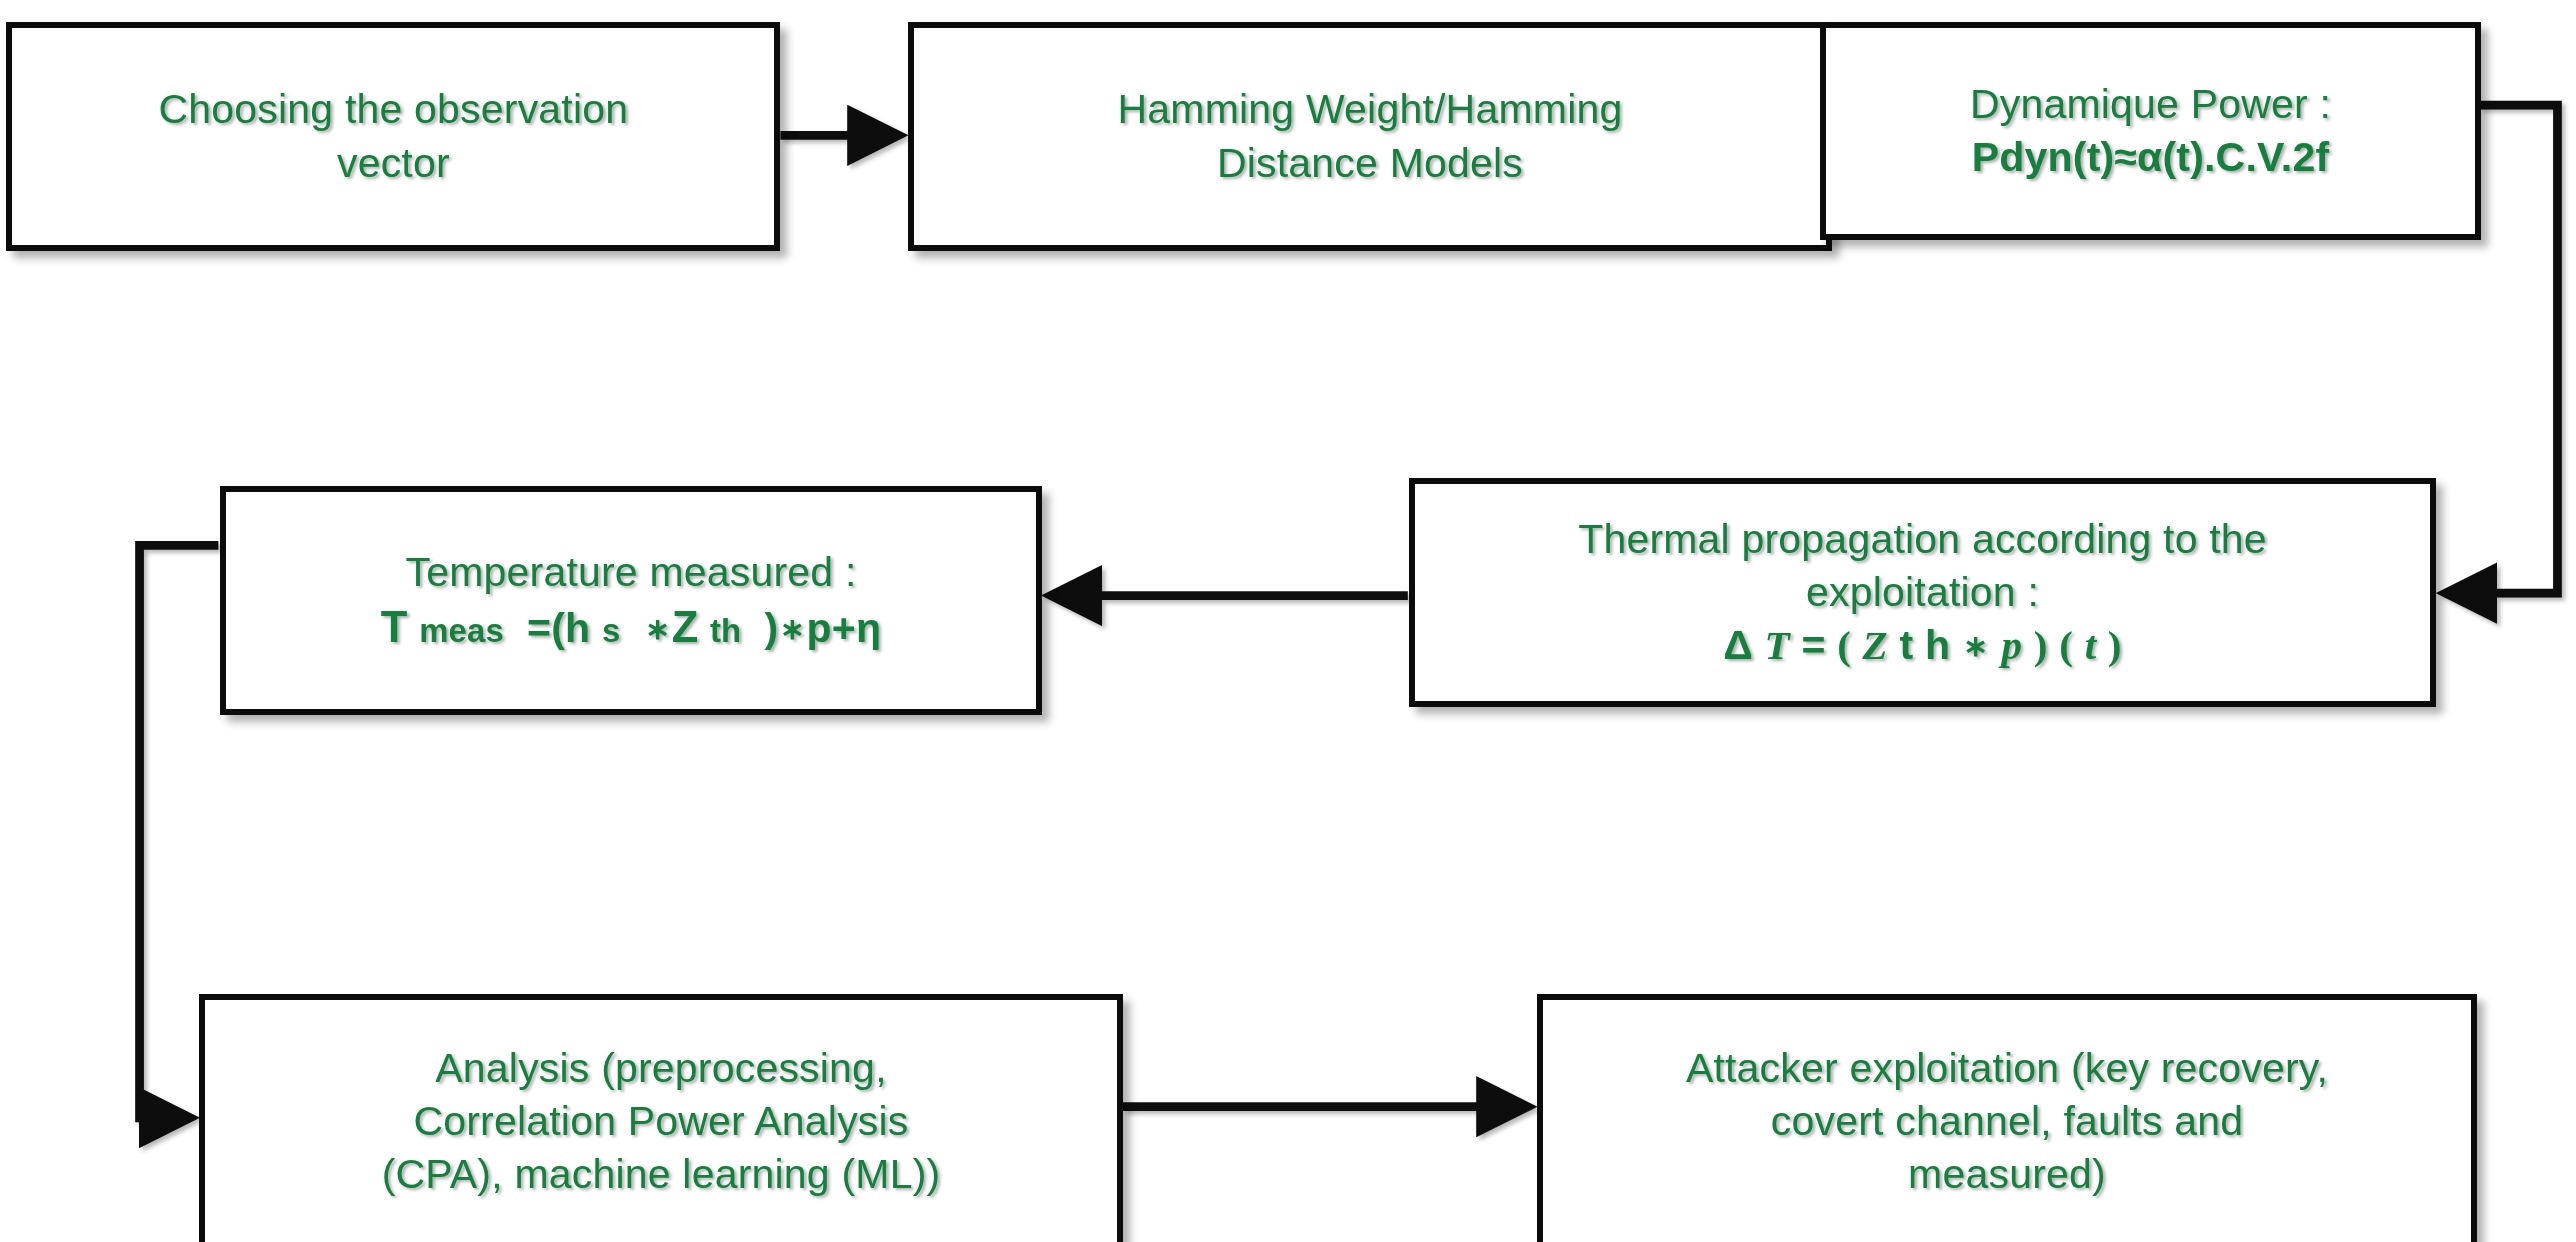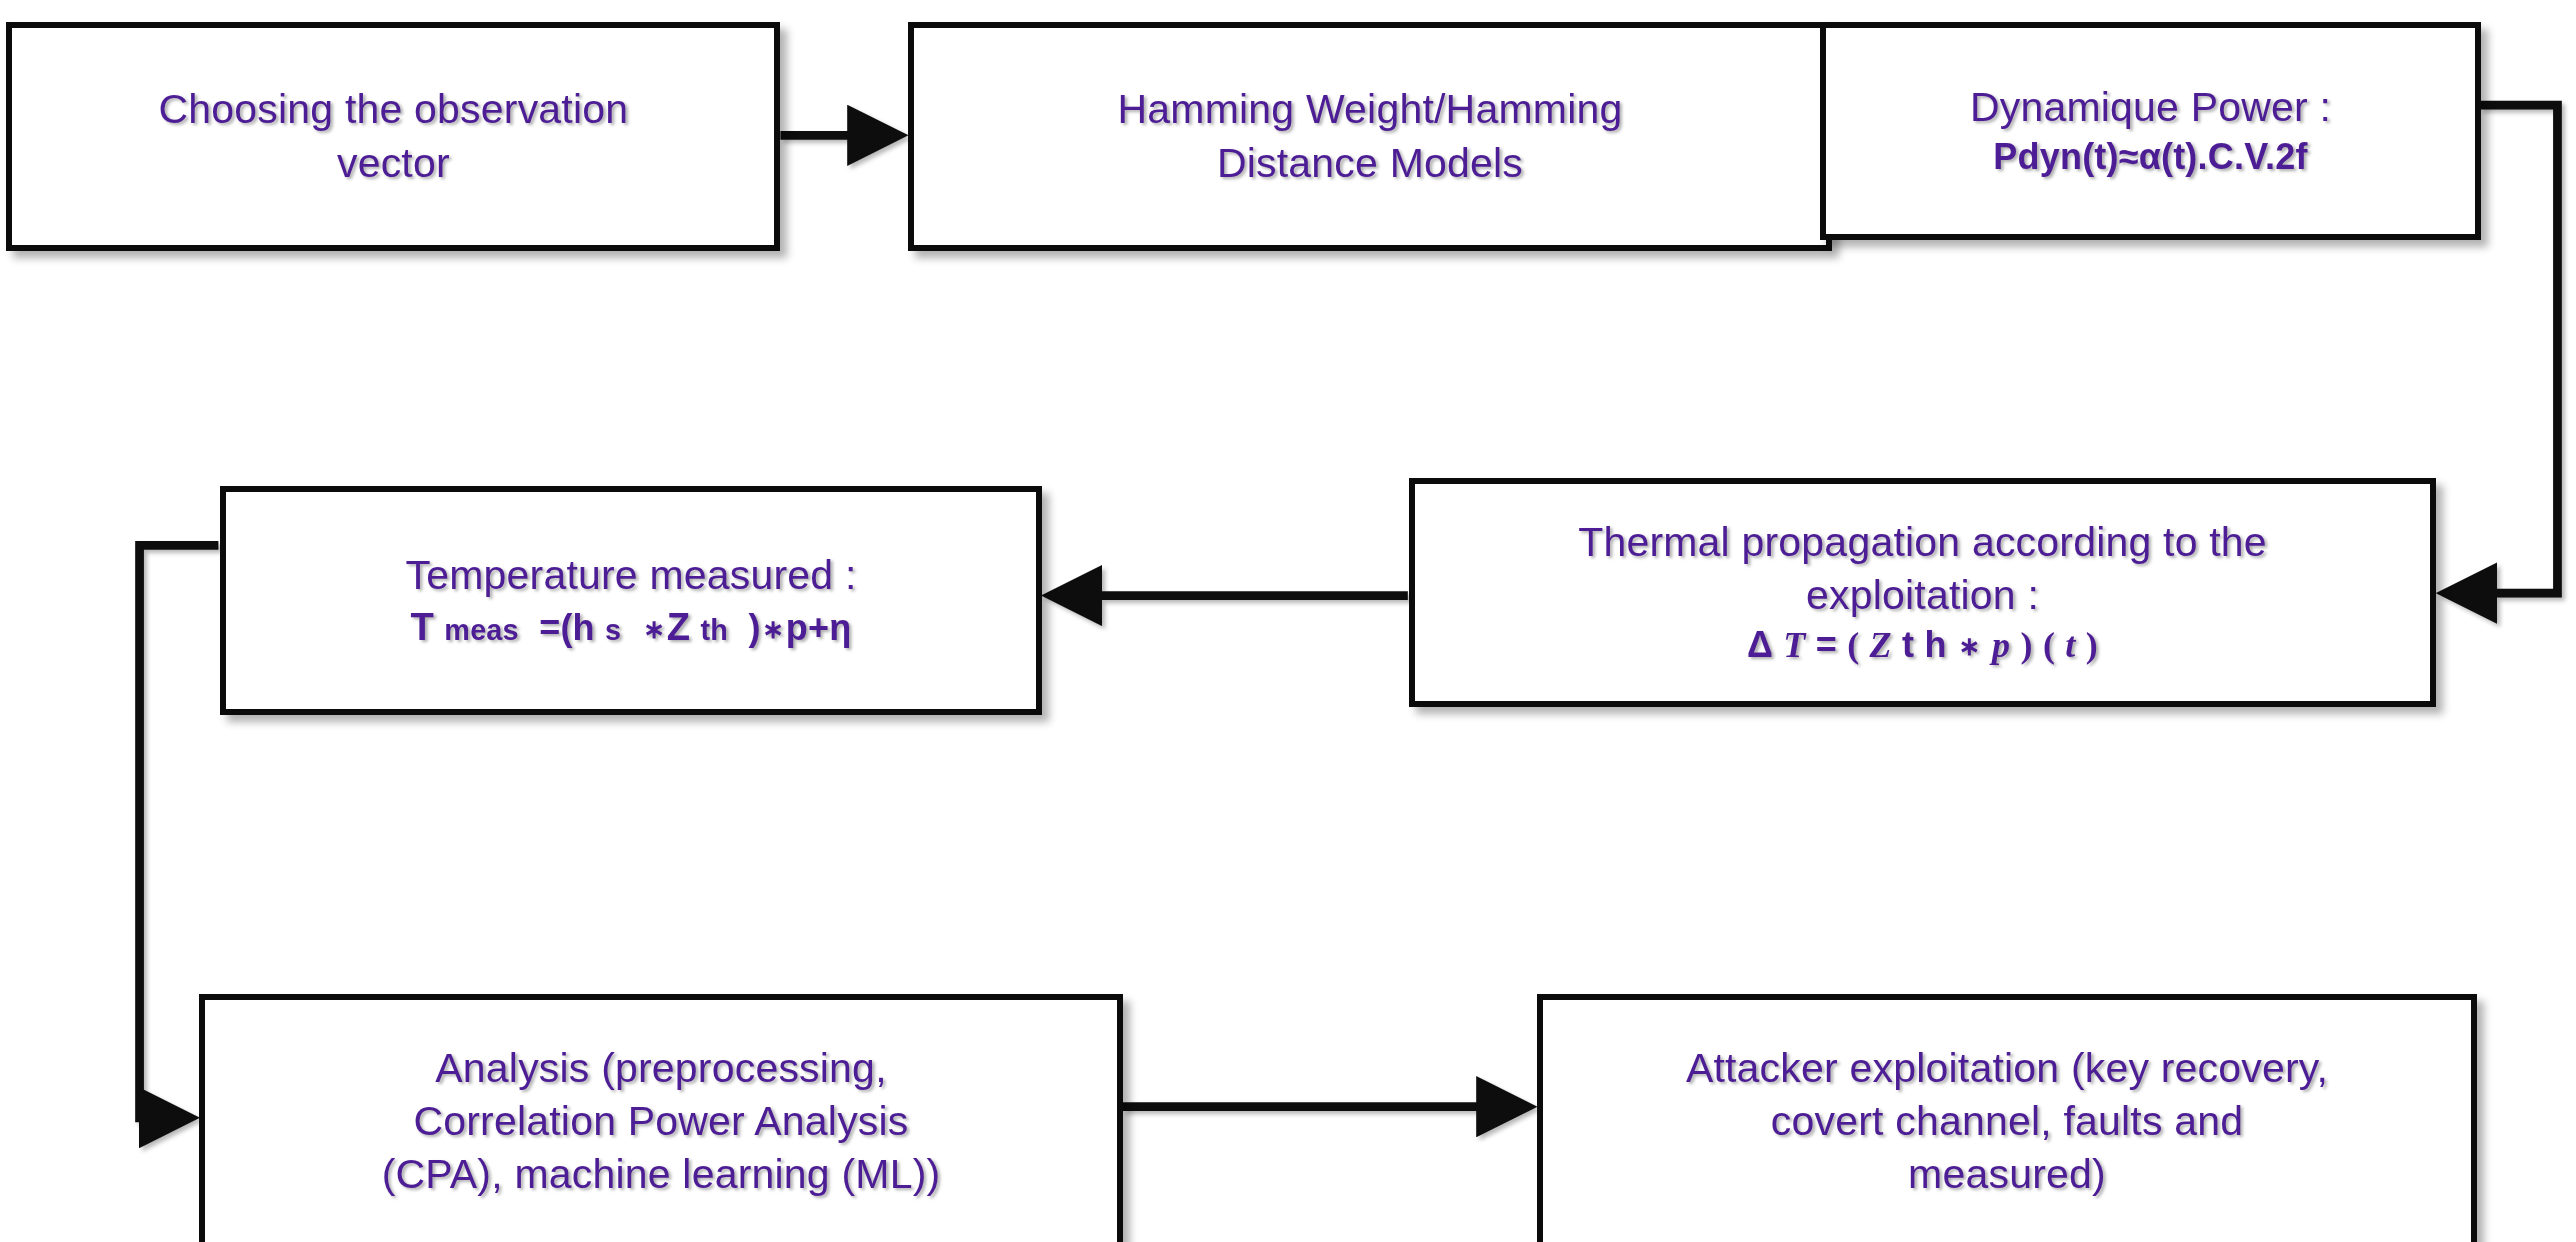--- a/index.html
+++ b/index.html
@@ -36,29 +36,29 @@
     background: #ffffff;
     border: 6.4px solid #0b0b0b;
     display: flex;
     align-items: center;
     justify-content: center;
     box-shadow: 7.2px 7.2px 8px rgba(0,0,0,0.30);
   }
   .node-text {
     width: 100%;
     text-align: center;
-    color: #4c1d95;
+    color: #15803d;
     line-height: 1.30;
     padding: 0 17px;
     box-sizing: border-box;
     text-shadow: 2.4px 2.4px 3.2px rgba(0,0,0,0.33);
   }
 
   .t-plain { font-size: 41px; font-weight: 400; letter-spacing: 0.2px; }
-  .t-formula { font-size: 36px; font-weight: 700; letter-spacing: 0.2px; }
+  .t-formula { font-size: 41px; font-weight: 700; letter-spacing: 0.2px; }
 
   
   #node-observation   { left: 6.4px;    top: 22px;   width: 774px;  height: 229px; }
   #node-hamming       { left: 908px; top: 22px;   width: 924px;  height: 229px; }
   #node-dynpower      { left: 1820px; top: 22px;   width: 661px;  height: 218px; }
   #node-temperature   { left: 220px;  top: 486px;  width: 822px; height: 229px; }
   #node-thermal       { left: 1409px; top: 478px;  width: 1027px; height: 229px; }
   #node-analysis      { left: 199px;  top: 994px; width: 924px; height: 255px; }
   #node-attacker      { left: 1537px; top: 994px; width: 940px; height: 255px; }
 

